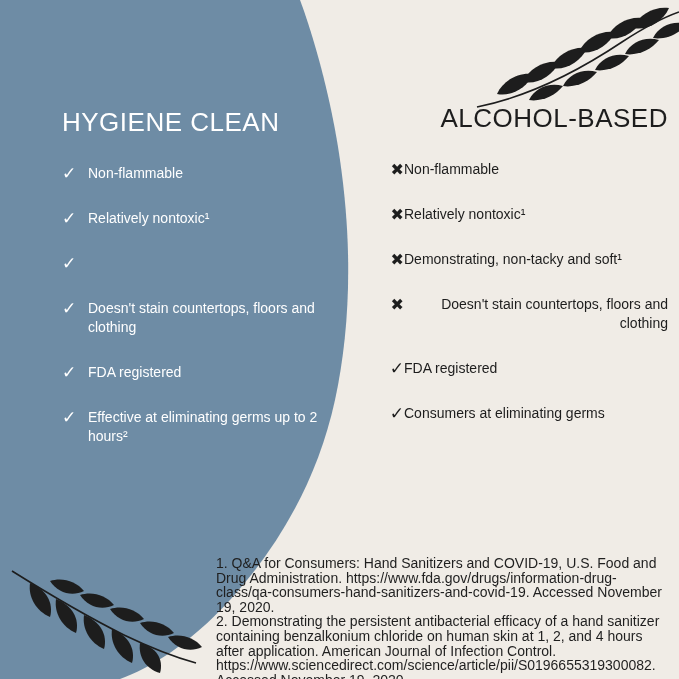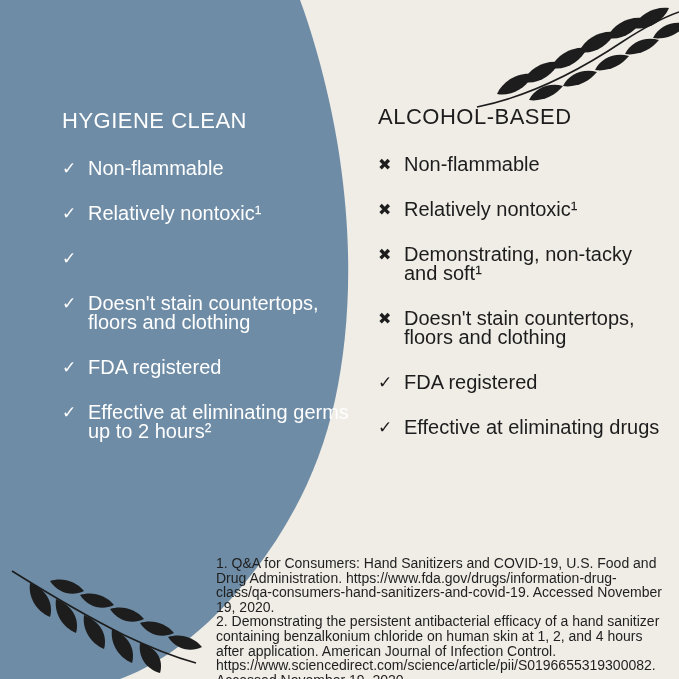--- a/index.html
+++ b/index.html
@@ -52,23 +52,24 @@
     position: absolute;
     top: 0;
   }
   .col-left {
     left: 62px;
     width: 290px;
   }
   .col-right {
     left: 378px;
     width: 290px;
+    text-align: right;
   }
   .col-title {
-    font-size: 22px;
+    font-size: 26px;
     letter-spacing: 0.5px;
     line-height: 1.15;
     font-weight: 400;
   }
   .col-left .col-title {
     color: #ffffff;
     margin-top: 108px;
   }
   .col-right .col-title {
     color: #1d1d1d;
@@ -85,21 +86,21 @@
   .mark {
     flex: 0 0 26px;
     font-size: 17px;
     line-height: 18px;
     padding-top: 1px;
   }
   .mark-check-white { color: #ffffff; }
   .mark-check-dark { color: #1d1d1d; }
   .mark-x-dark { color: #1d1d1d; font-size: 16px; }
   .item-text {
-    font-size: 20px;
+    font-size: 14px;
     line-height: 19px;
   }
   .col-left .item-text { color: #ffffff; }
   .col-right .item-text { color: #1d1d1d; }
   .footnotes {
     position: absolute;
     left: 216px;
     top: 556px;
     width: 452px;
     font-size: 14px;
@@ -218,21 +219,21 @@
         <span class="item-text">Doesn't stain countertops, floors and clothing</span>
       </div>
 
       <div class="item">
         <span class="mark mark-check-dark">✓</span>
         <span class="item-text">FDA registered</span>
       </div>
 
       <div class="item">
         <span class="mark mark-check-dark">✓</span>
-        <span class="item-text">Effective at eliminating drugs</span>
+        <span class="item-text">Consumers at eliminating germs</span>
       </div>
 
     </div>
   </div>
 
   <div class="footnotes">
     <p>1. Q&amp;A for Consumers: Hand Sanitizers and COVID-19, U.S. Food and Drug Administration. https://www.fda.gov/drugs/information-drug-class/qa-consumers-hand-sanitizers-and-covid-19. Accessed November 19, 2020.</p>
     <p>2. Demonstrating the persistent antibacterial efficacy of a hand sanitizer containing benzalkonium chloride on human skin at 1, 2, and 4 hours after application. American Journal of Infection Control. https://www.sciencedirect.com/science/article/pii/S0196655319300082. Accessed November 19, 2020.</p>
   </div>
 

